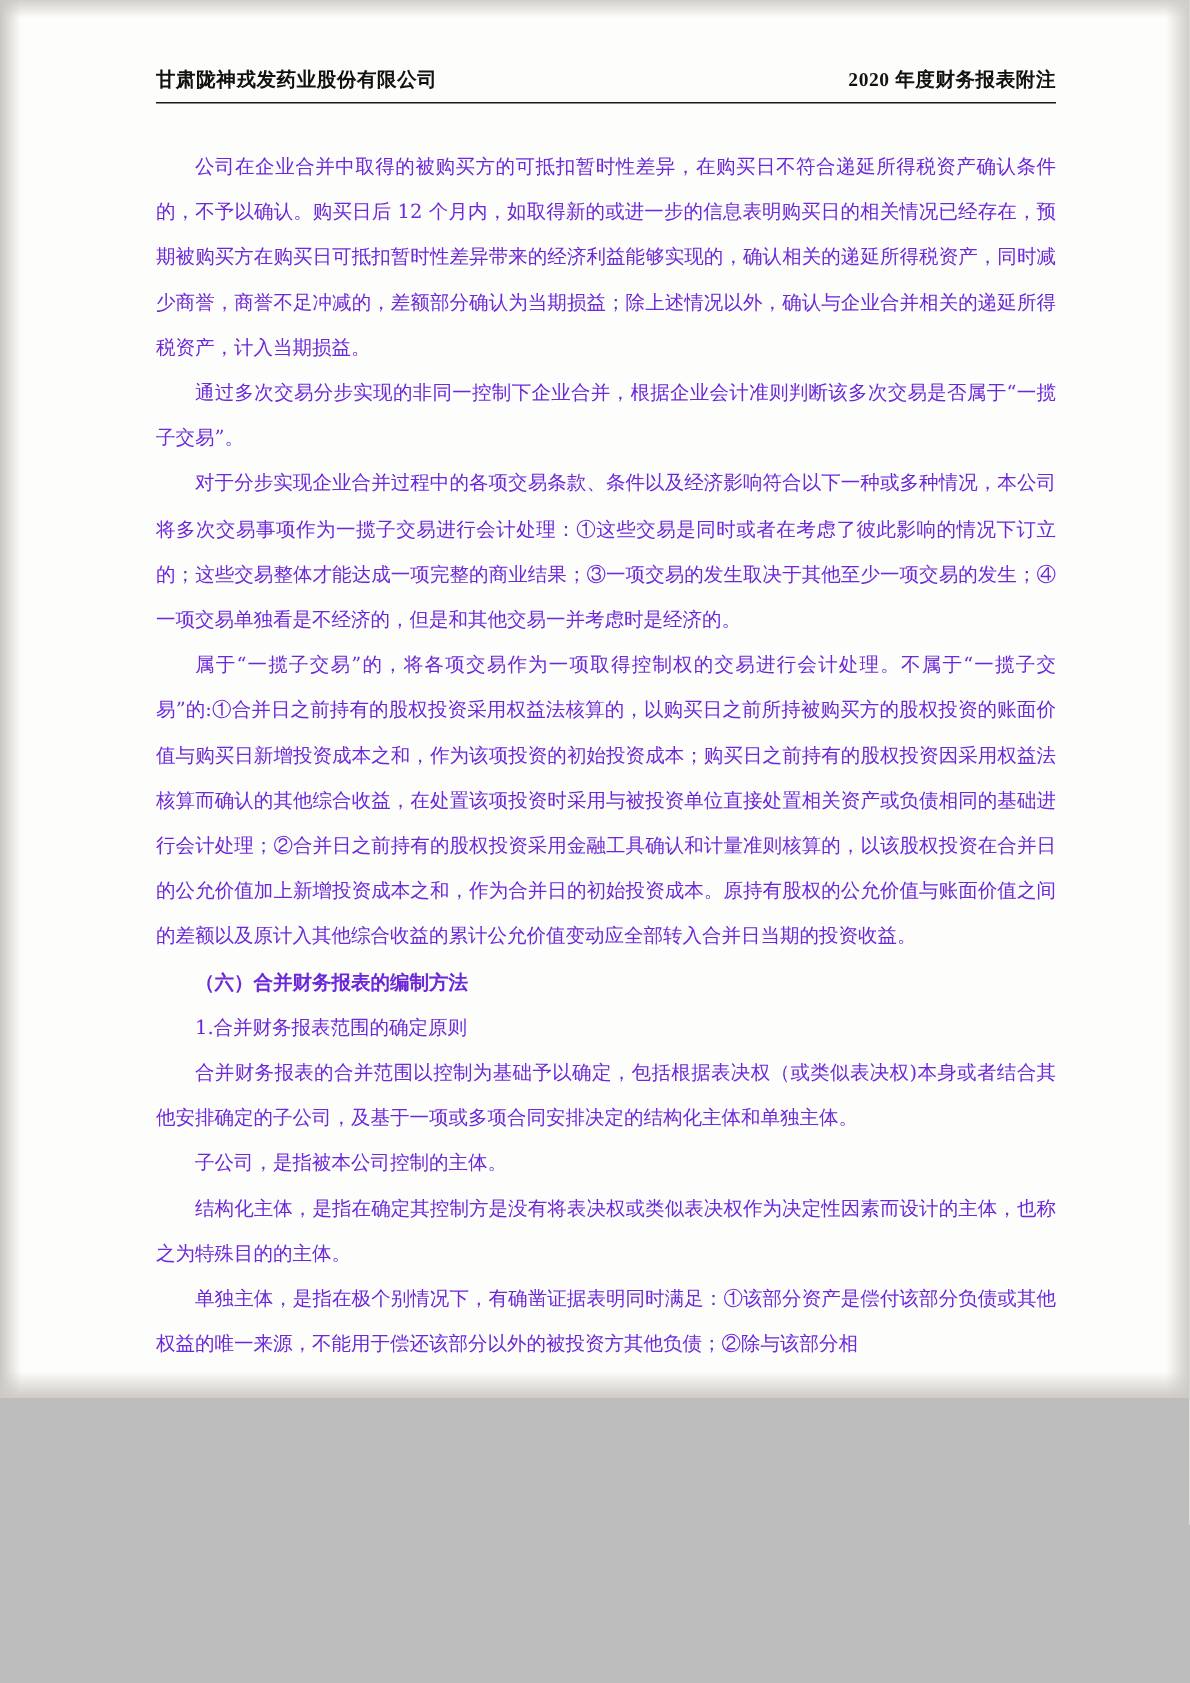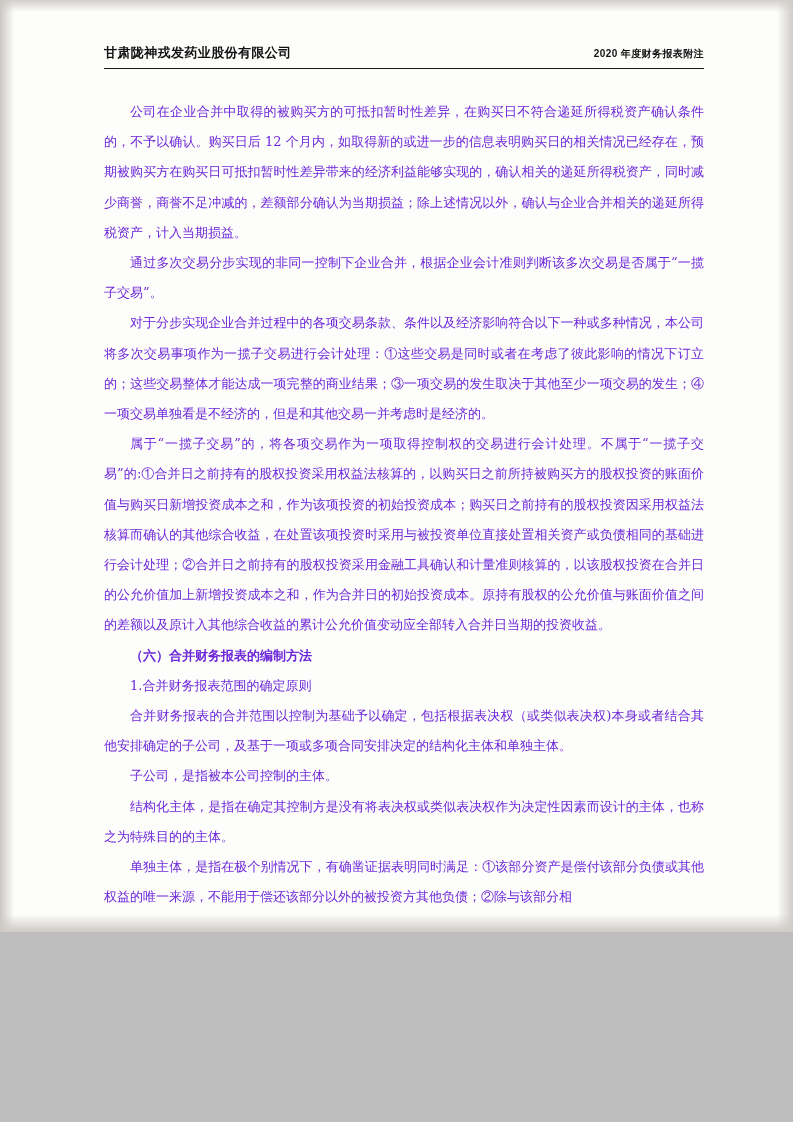--- a/index.html
+++ b/index.html
@@ -62,23 +62,23 @@
     color: #111;
     letter-spacing: 0.4px;
     padding-bottom: 5px;
   }
   .header-left {
     font-family: "DejaVu Sans", "Liberation Sans", sans-serif;
     font-weight: bold;
     font-size: 13px;
   }
   .header-right {
-    font-family: Liberation Sans, sans-serif;
+    font-family: Liberation Serif, serif;
     font-weight: bold;
-    font-size: 10px;
+    font-size: 13px;
   }
   .header-rule {
     border-bottom: 1.2px solid #1a1a1a;
     margin-top: 1px;
   }
   .body-text {
     margin-top: 28px;
     font-size: 13px;
     line-height: 30.2px;
     color: #6d28d9;

